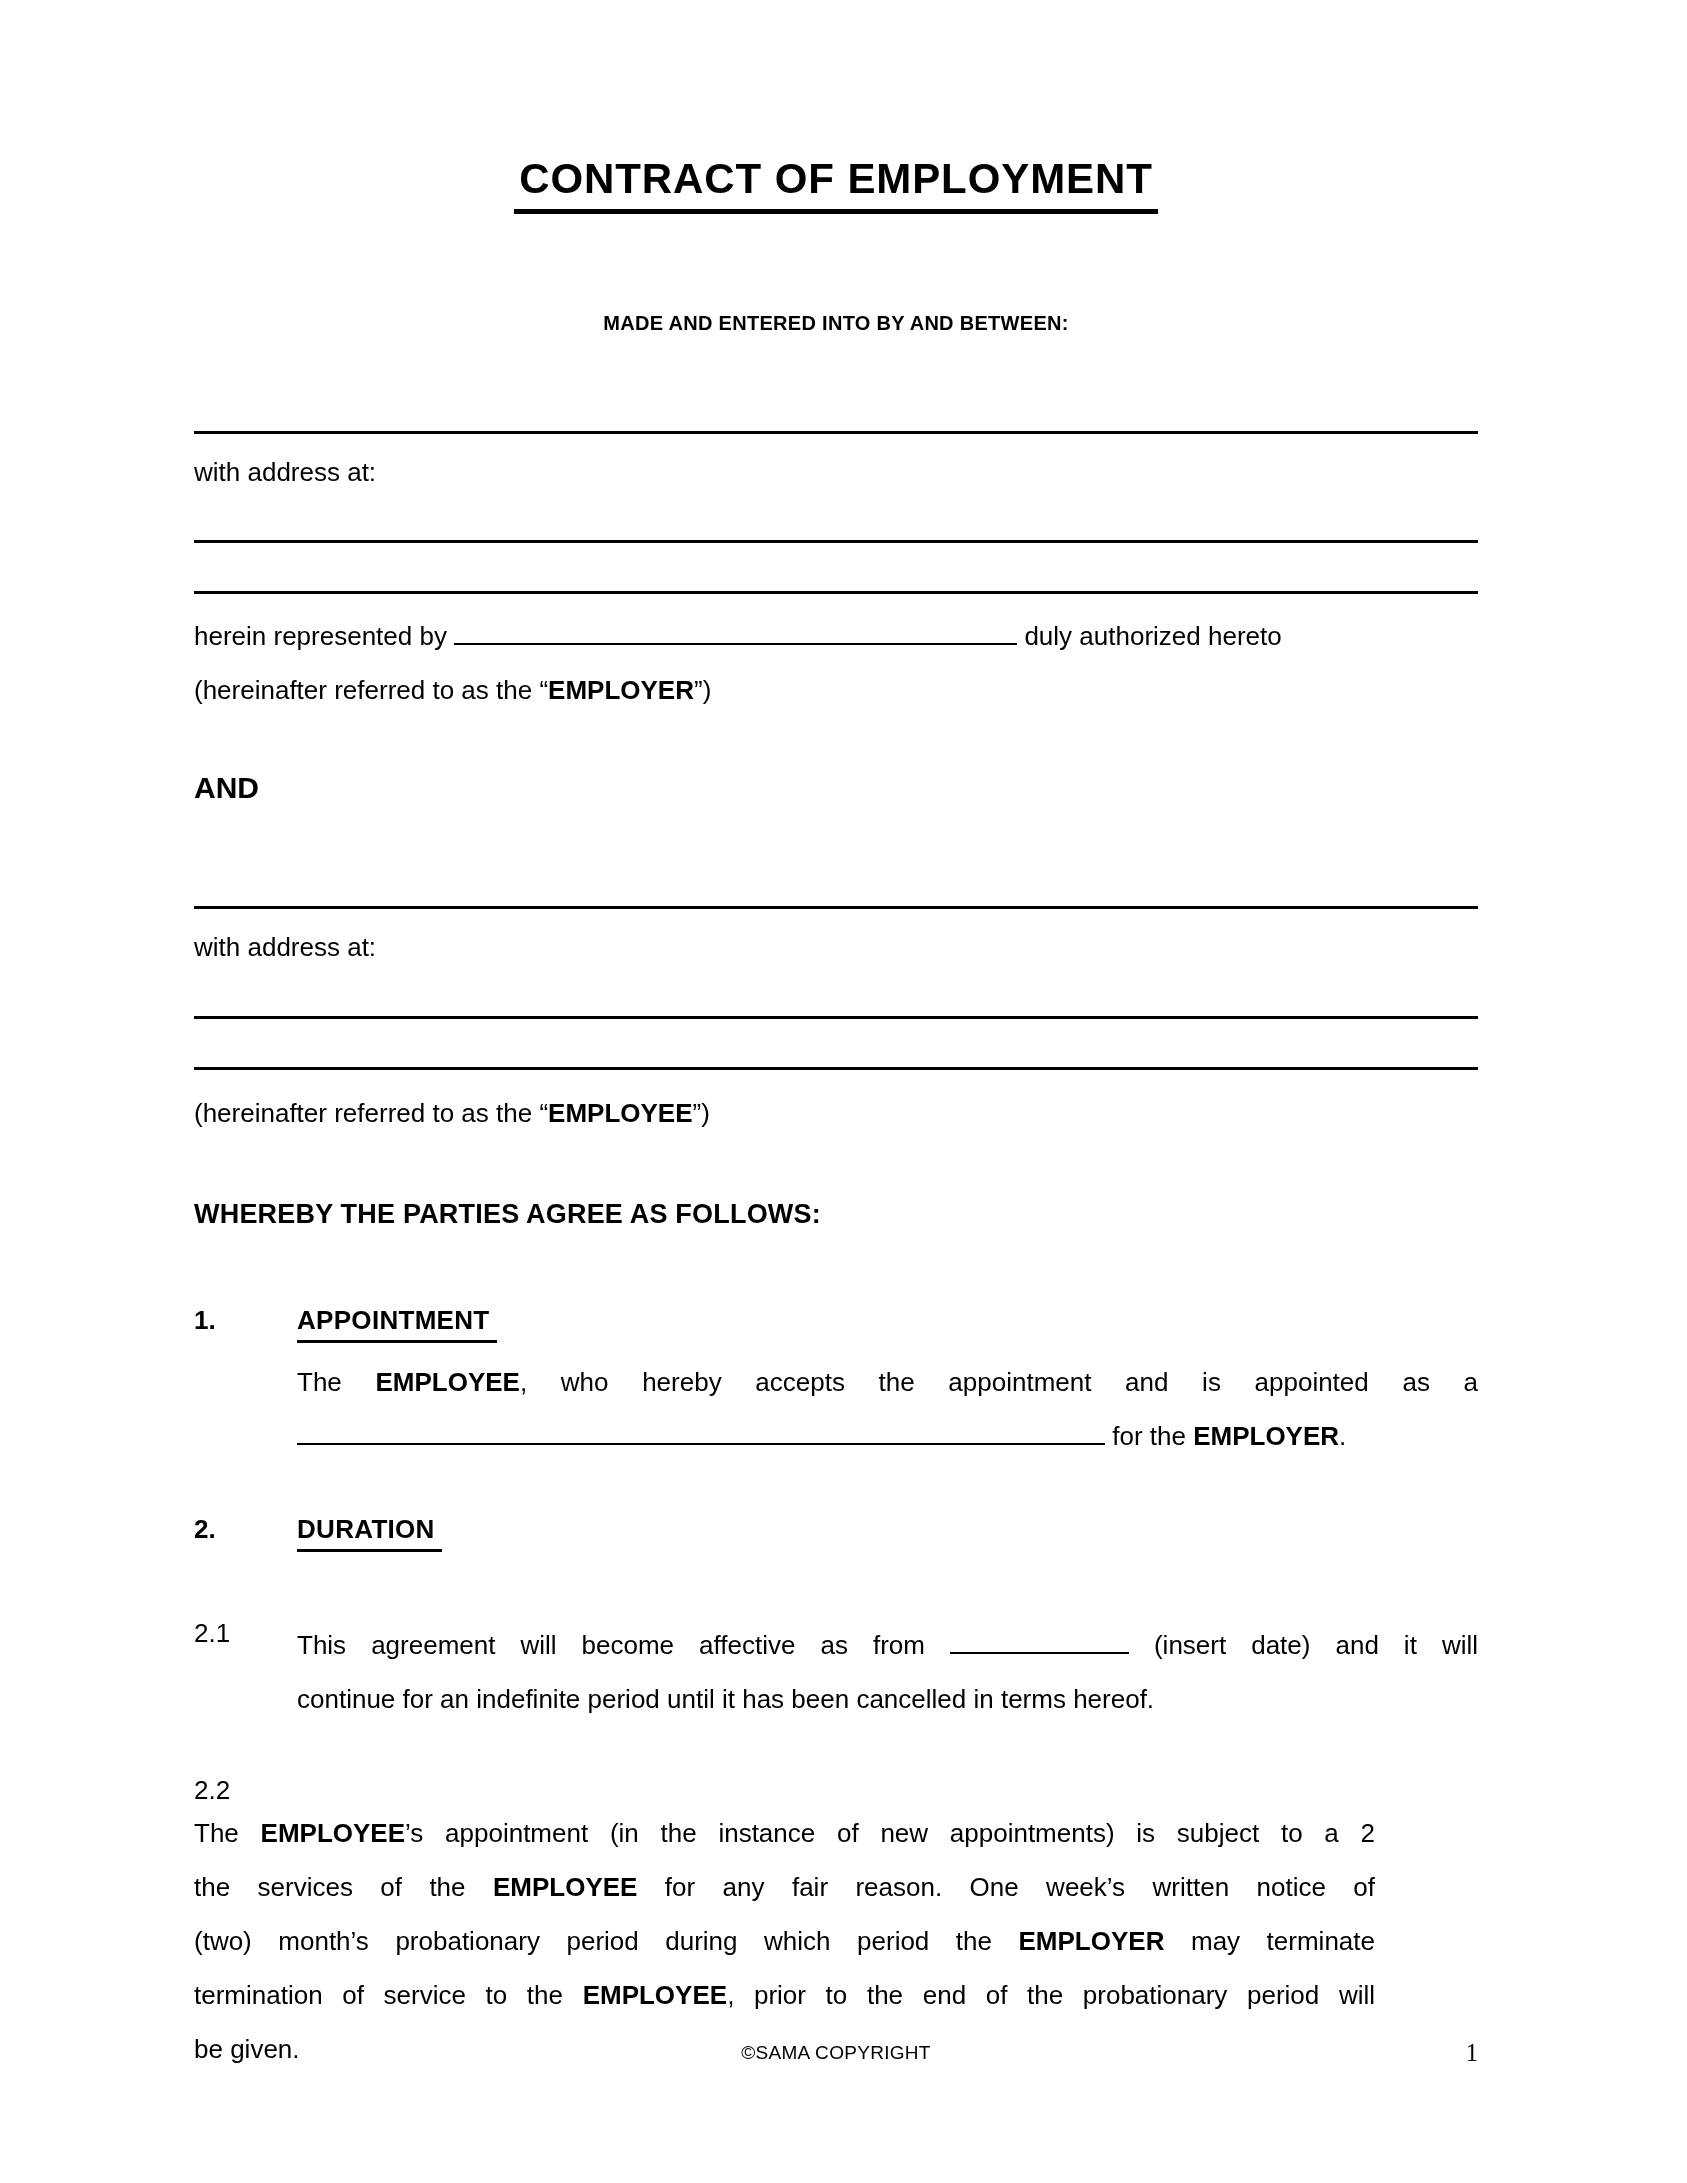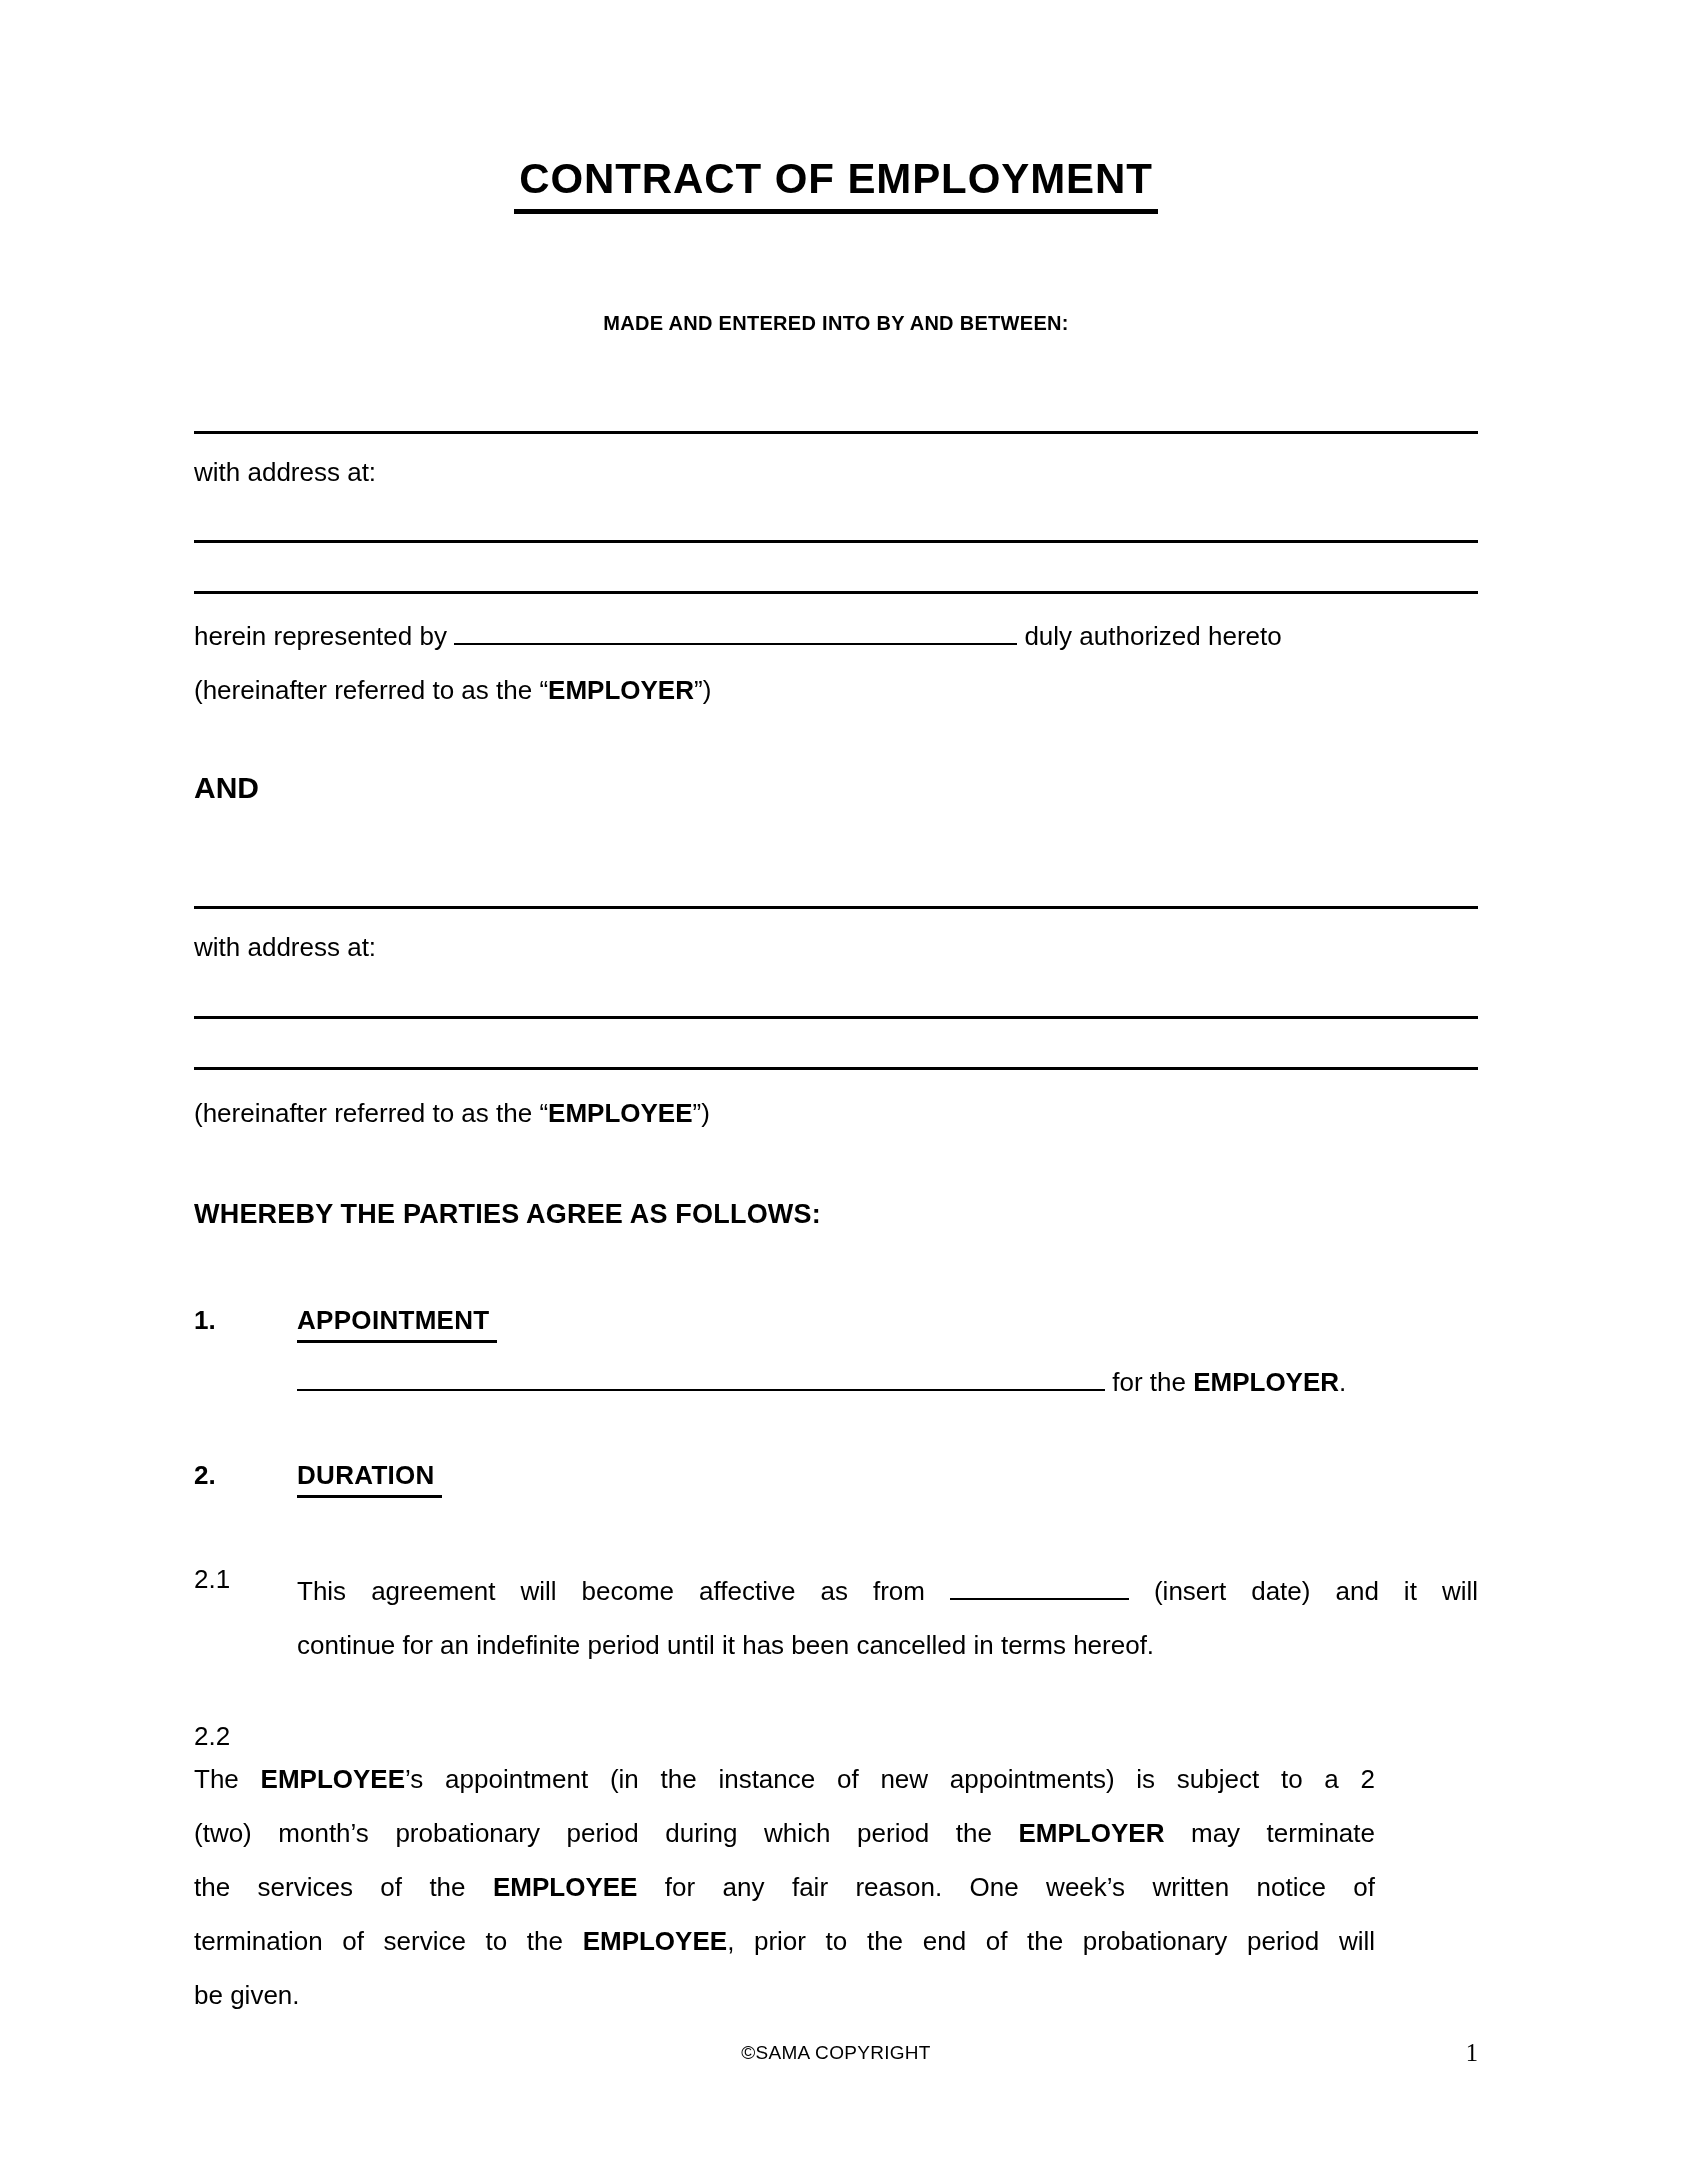--- a/index.html
+++ b/index.html
@@ -113,42 +113,43 @@
     <div class="plain hereinafter-employee"><span>(hereinafter referred to as the “</span><span style="font-weight: bold;">EMPLOYEE</span><span>”)</span></div>
 
     <div class="whereby">WHEREBY THE PARTIES AGREE AS FOLLOWS:</div>
 
     <div class="sec-heading s1">
       <span class="num">1.</span>
       <span class="htext">APPOINTMENT</span>
     </div>
 
     <div class="sec1-body">
+      <div class="jline"><span>The </span><span style="font-weight: bold;">EMPLOYEE</span><span>, who hereby accepts the appointment and is appointed as a</span></div>
       <div class="jline last"><span class="blank" style="width: 808px;"></span><span> for the </span><span style="font-weight: bold;">EMPLOYER</span><span>.</span></div>
     </div>
 
     <div class="sec-heading s2">
       <span class="num">2.</span>
       <span class="htext">DURATION</span>
     </div>
 
     <div class="clause c21">
       <span class="num">2.1</span>
       <div class="cbody">
         <div class="jline"><span>This agreement will become affective as from </span><span class="blank" style="width: 179px;"></span><span> (insert date) and it will</span></div>
         <div class="jline last"><span>continue for an indefinite period until it has been cancelled in terms hereof.</span></div>
       </div>
     </div>
 
     <div class="clause c22">
       <span class="num">2.2</span>
       <div class="cbody">
         <div class="jline"><span>The </span><span style="font-weight: bold;">EMPLOYEE</span><span>’s appointment (in the instance of new appointments) is subject to a 2</span></div>
+        <div class="jline"><span>the services of the </span><span style="font-weight: bold;">EMPLOYEE</span><span> for any fair reason. One week’s written notice of</span></div>
         <div class="jline"><span>(two) month’s probationary period during which period the </span><span style="font-weight: bold;">EMPLOYER</span><span> may terminate</span></div>
-        <div class="jline"><span>the services of the </span><span style="font-weight: bold;">EMPLOYEE</span><span> for any fair reason. One week’s written notice of</span></div>
         <div class="jline"><span>termination of service to the </span><span style="font-weight: bold;">EMPLOYEE</span><span>, prior to the end of the probationary period will</span></div>
         <div class="jline last"><span>be given.</span></div>
       </div>
     </div>
 
   </div>
 
   <div class="footer">
     <div class="copyright">©SAMA COPYRIGHT</div>
     <div class="pagenum">1</div>

